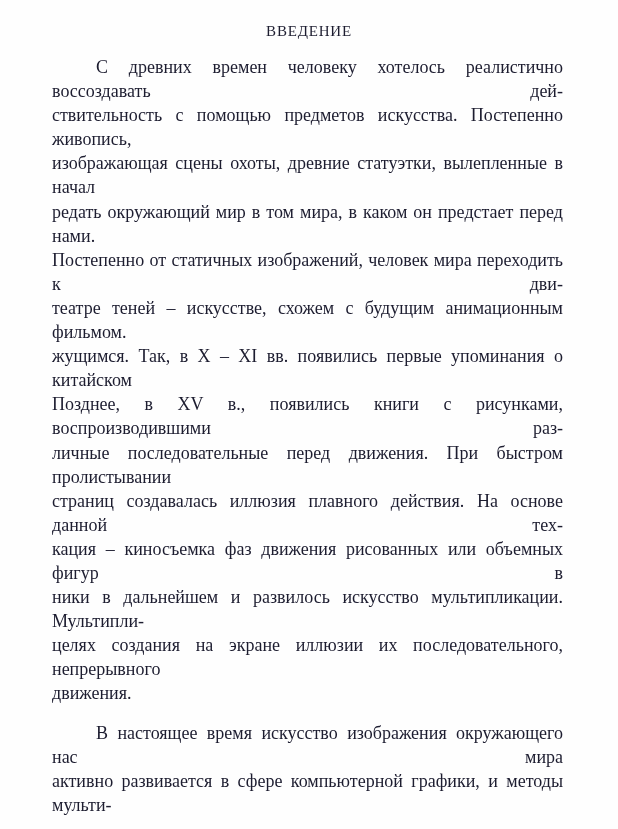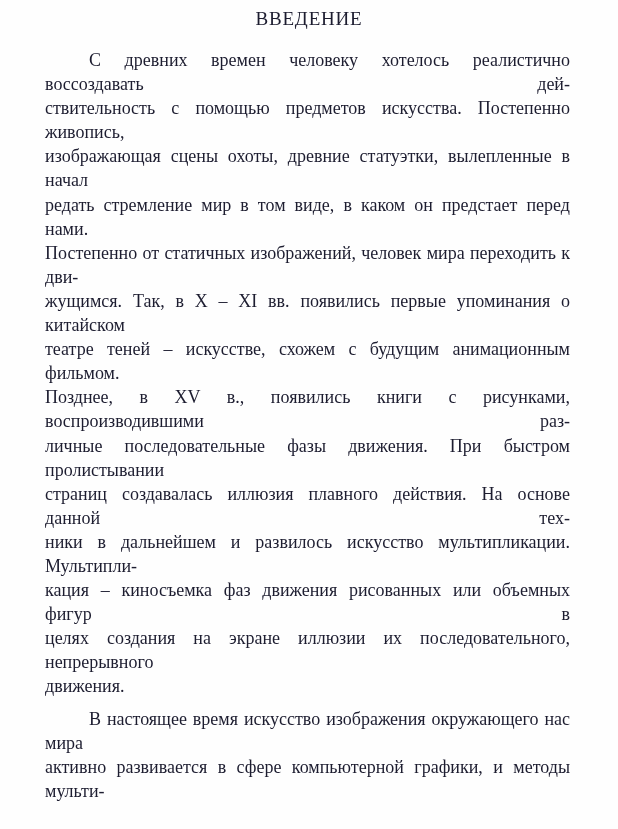--- a/index.html
+++ b/index.html
@@ -19,41 +19,41 @@
   }
   .page {
     position: relative;
     width: 618px;
     height: 829px;
     background: var(--bg-color);
     color: var(--text-color);
   }
   .doc-title {
     position: absolute;
-    top: 7px;
+    top: 19px;
     left: 0;
     width: 618px;
     margin: 0;
     text-align: center;
-    font-size: 19px;
+    font-size: 15px;
     font-weight: normal;
     letter-spacing: 0.8px;
     line-height: 24px;
     color: var(--text-color);
   }
   .content {
     position: absolute;
     top: 40px;
     left: 37px;
     width: 541px;
     font-size: 18px;
     line-height: 24.1px;
   }
   .paragraph {
-    margin: 8px;
+    margin: 15px;
   }
   .line {
     text-align: justify;
     text-align-last: justify;
     word-spacing: 0.5px;
   }
   .line.last {
     text-align: left;
     text-align-last: left;
   }
@@ -65,29 +65,29 @@
 <body>
 
 <div class="page">
   <h1 class="doc-title">ВВЕДЕНИЕ</h1>
   <div class="content">
     <div id="paragraphs">
         <div class="paragraph">
           <div class="line indent">С древних времен человеку хотелось реалистично воссоздавать дей-</div>
           <div class="line">ствительность с помощью предметов искусства. Постепенно живопись,</div>
           <div class="line">изображающая сцены охоты, древние статуэтки, вылепленные в начал</div>
-          <div class="line">редать стремление мир в том виде, в каком он предстает перед нами.</div>
+          <div class="line">редать окружающий мир в том мира, в каком он предстает перед нами.</div>
           <div class="line">Постепенно от статичных изображений, человек мира переходить к дви-</div>
+          <div class="line">театре теней – искусстве, схожем с будущим анимационным фильмом.</div>
           <div class="line">жущимся. Так, в X – XI вв. появились первые упоминания о китайском</div>
-          <div class="line">театре теней – искусстве, схожем с будущим анимационным фильмом.</div>
           <div class="line">Позднее, в XV в., появились книги с рисунками, воспроизводившими раз-</div>
-          <div class="line">личные последовательные фазы движения. При быстром пролистывании</div>
+          <div class="line">личные последовательные перед движения. При быстром пролистывании</div>
           <div class="line">страниц создавалась иллюзия плавного действия. На основе данной тех-</div>
+          <div class="line">кация – киносъемка фаз движения рисованных или объемных фигур в</div>
           <div class="line">ники в дальнейшем и развилось искусство мультипликации. Мультипли-</div>
-          <div class="line">кация – киносъемка фаз движения рисованных или объемных фигур в</div>
           <div class="line">целях создания на экране иллюзии их последовательного, непрерывного</div>
           <div class="line last">движения.</div>
         </div>
         <div class="paragraph">
           <div class="line indent">В настоящее время искусство изображения окружающего нас мира</div>
           <div class="line">активно развивается в сфере компьютерной графики, и методы мульти-</div>
         </div>
       </div>
 
   </div>

